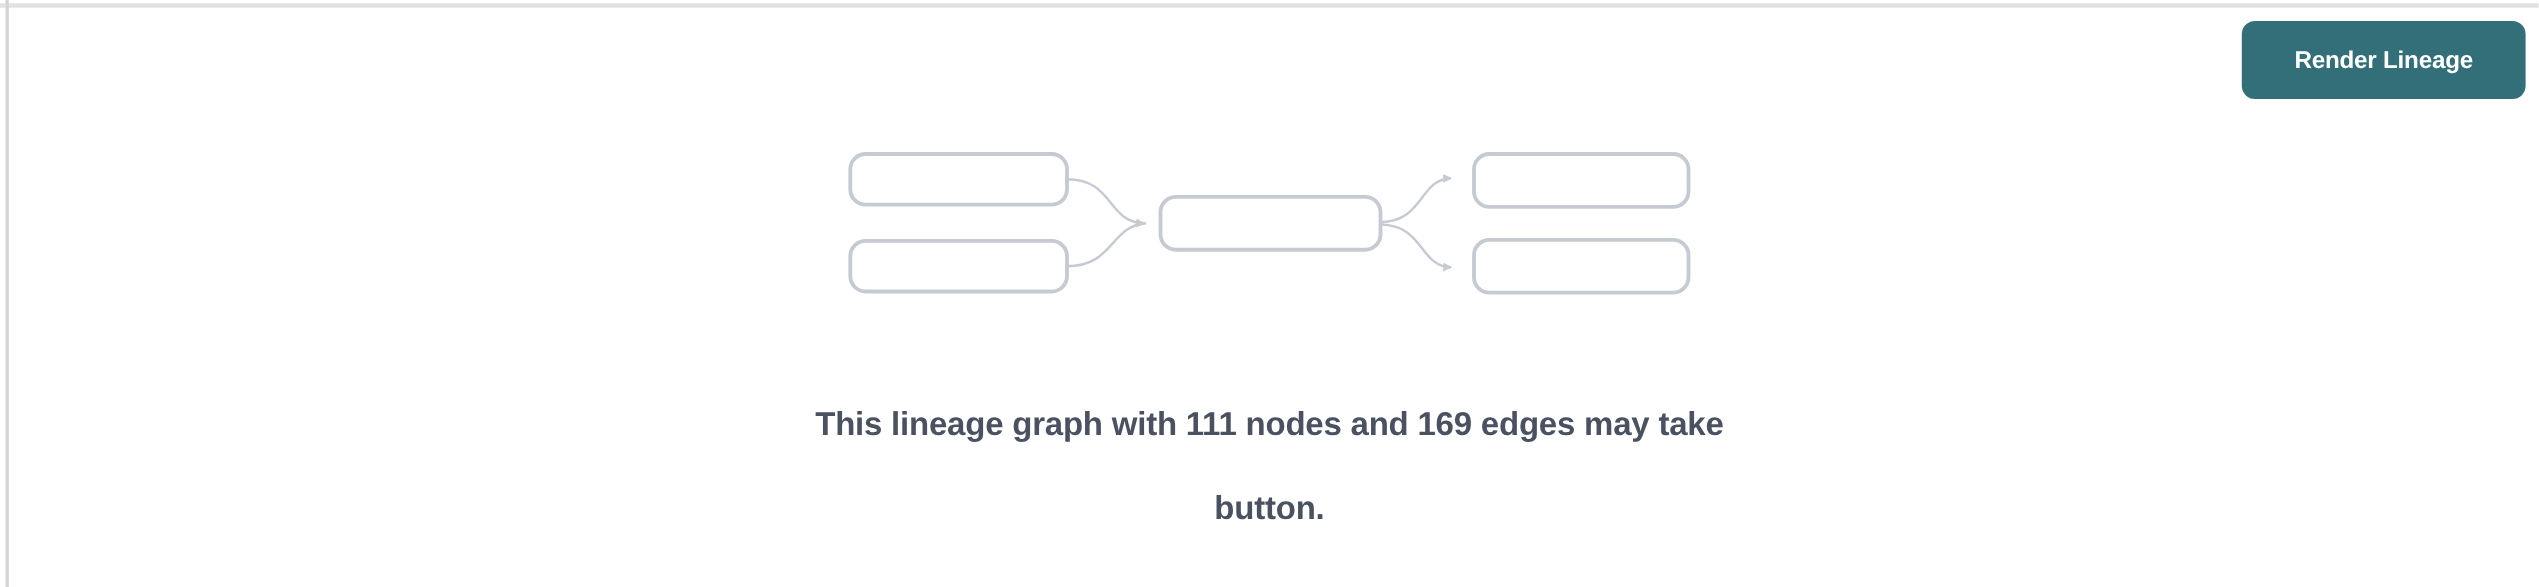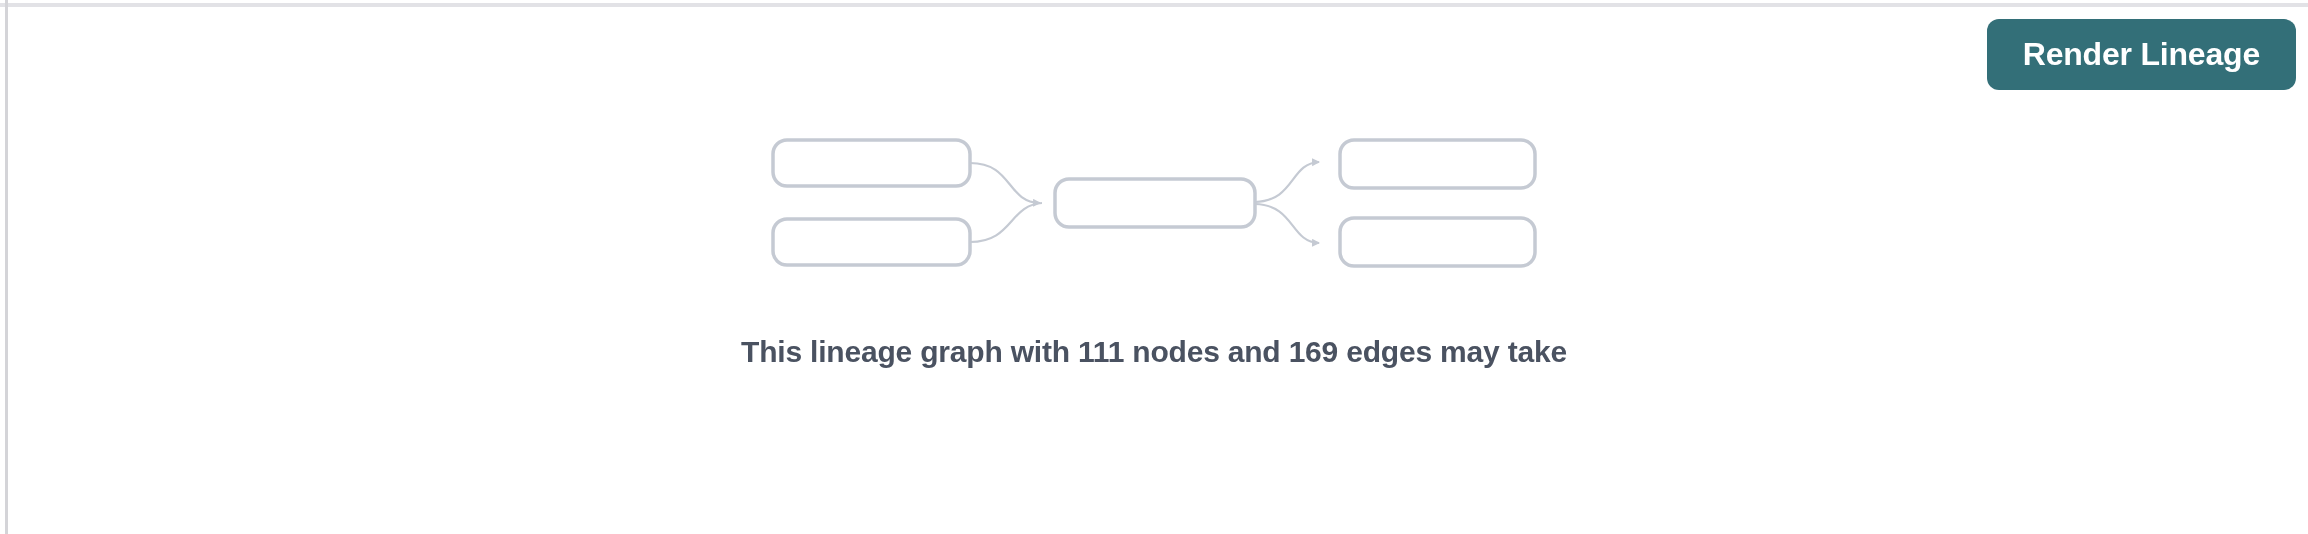--- a/index.html
+++ b/index.html
@@ -40,21 +40,21 @@
     right: 12px;
     height: 71px;
     min-width: 258px;
     padding: 12px 36px;
     box-sizing: border-box;
     background: #336f78;
     color: #ffffff;
     border: none;
     border-radius: 12px;
     font-family: "Liberation Sans", sans-serif;
-    font-size: 32px;
+    font-size: 22px;
     font-weight: 700;
     letter-spacing: -0.2px;
     cursor: pointer;
     display: flex;
     align-items: center;
     justify-content: center;
   }
   .placeholder-svg {
     position: absolute;
     top: 130px;
@@ -71,20 +71,21 @@
     text-align: center;
     color: #4a5261;
     font-size: 30px;
     font-weight: 700;
     line-height: 43px;
     letter-spacing: -0.2px;
   }
   .message .line {
     display: block;
     white-space: nowrap;
+    margin-top: 34px;
   }
 </style>
 </head>
 <body>
 
 <div class="stage">
 
   <div class="top-divider"></div>
   <div class="left-divider"></div>
 
@@ -108,15 +109,16 @@
       <rect x="10" y="10" width="197" height="46" rx="14"></rect>
       <rect x="10" y="89" width="197" height="46" rx="14"></rect>
       <rect x="292" y="49" width="200" height="48" rx="14"></rect>
       <rect x="577" y="10" width="195" height="48" rx="14"></rect>
       <rect x="577" y="88" width="195" height="48" rx="14"></rect>
     </g>
   </svg>
 
   <div class="message">
     <span class="line">This lineage graph with 111 nodes and 169 edges may take</span>
+    <span class="line">button.</span>
   </div>
 
 </div>
 
 </body></html>

